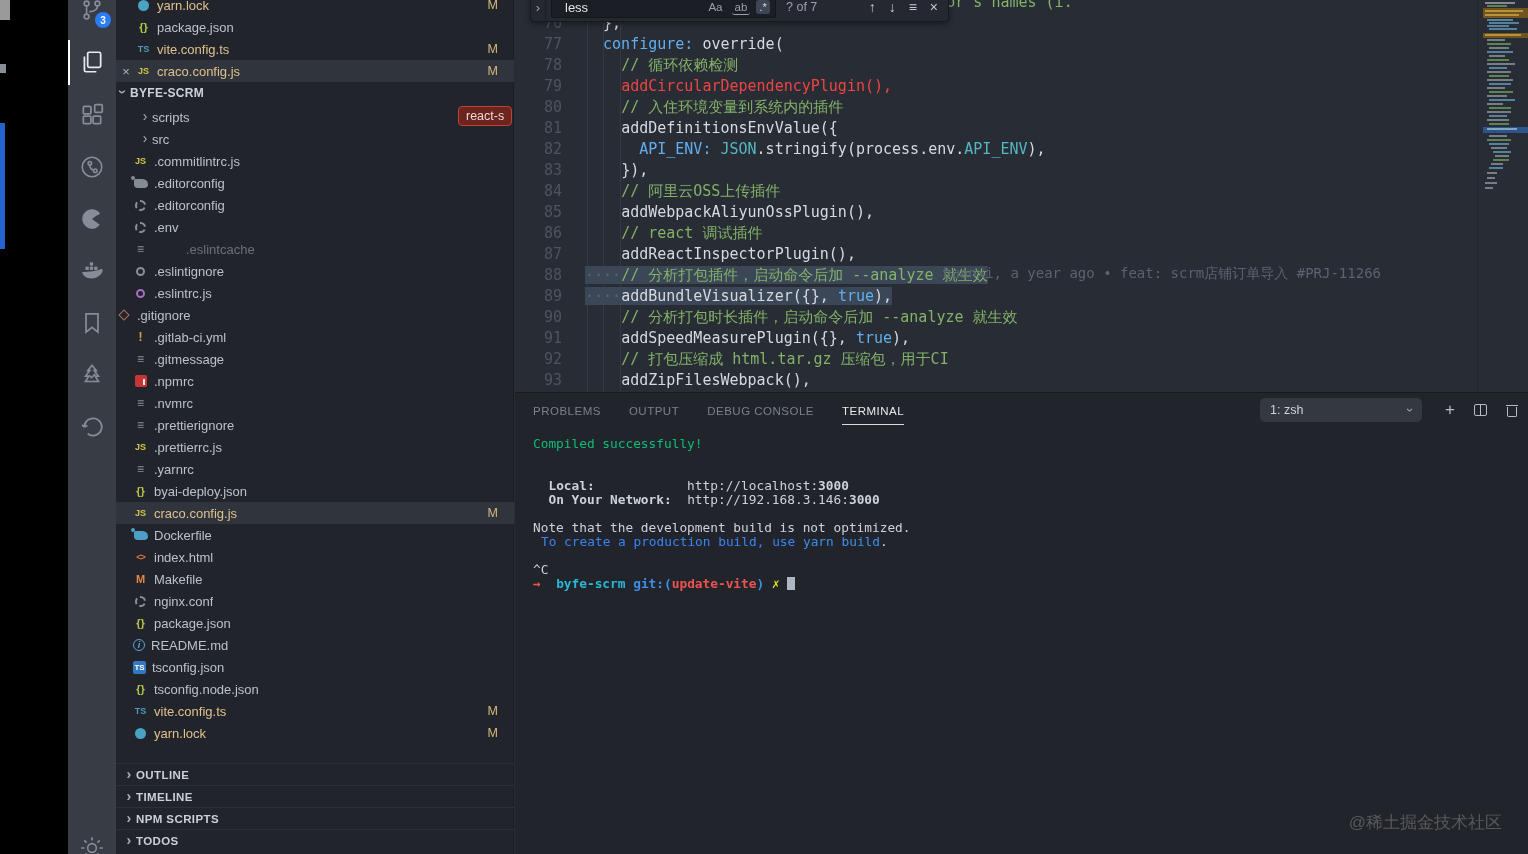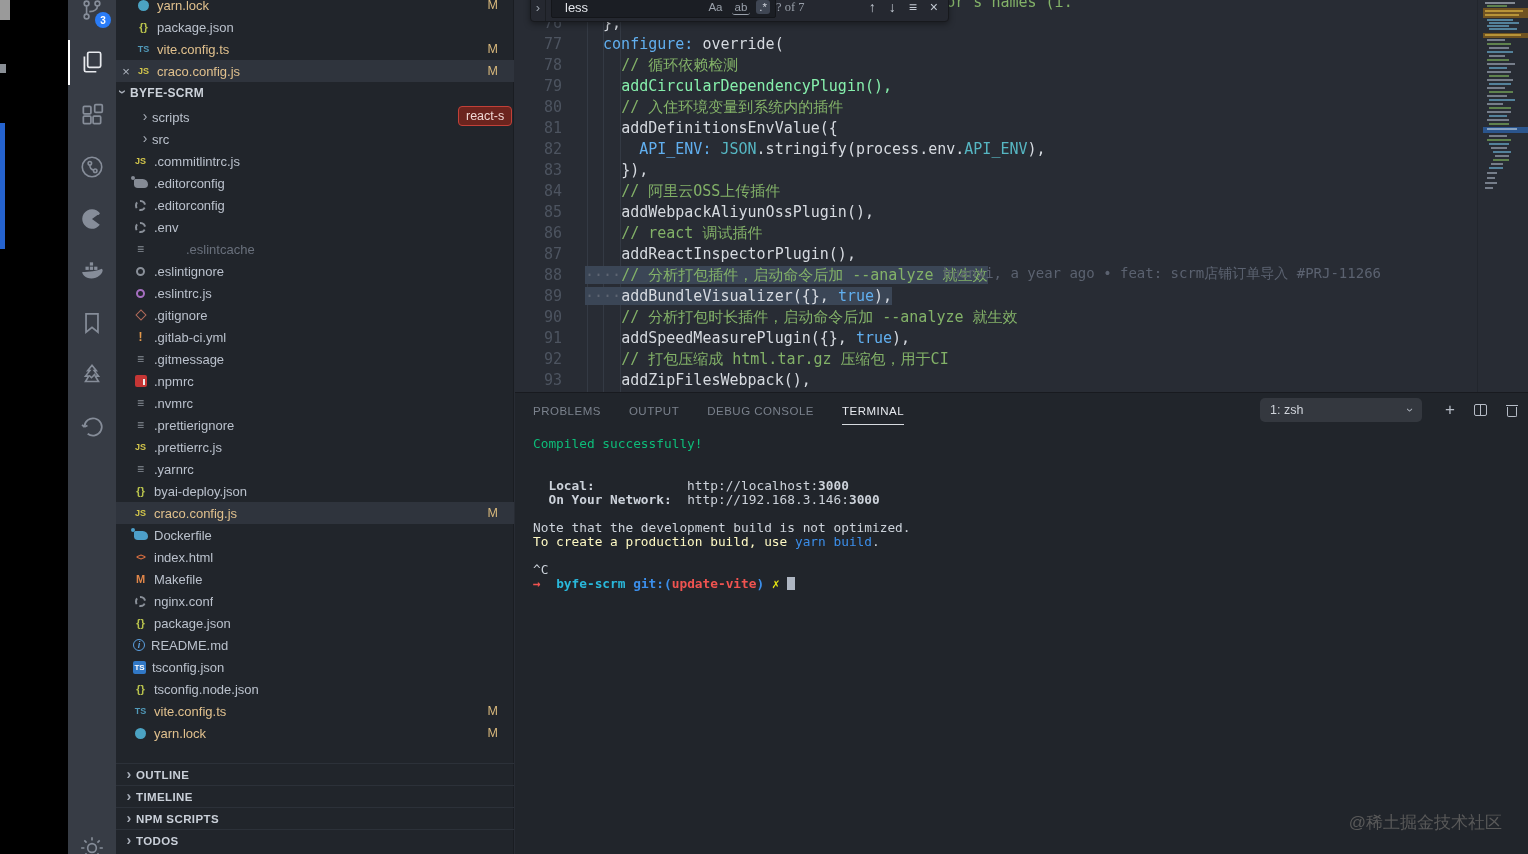--- a/index.html
+++ b/index.html
@@ -67,21 +67,21 @@
   .blame{position:absolute;left:428px;color:#5b6270;font:14px "DejaVu Sans Mono",monospace;}
 
   
   #find-widget{left:530px;top:-8px;width:419px;height:30px;background:#252830;border:1px solid #17191d;border-radius:0 0 4px 4px;box-shadow:0 2px 6px rgba(0,0,0,.4);display:flex;align-items:center;z-index:40;}
   #find-grip{width:15px;height:100%;border-right:1px solid #1b1e23;display:flex;align-items:center;justify-content:center;color:#9aa1ab;font-size:13px;}
   #find-input{margin-left:5px;width:225px;height:22px;background:#1b1e24;border:1px solid #14161a;border-radius:2px;display:flex;align-items:center;color:#e3e6eb;font-size:13px;padding-left:13px;}
   #find-input .toggles{margin-left:auto;display:flex;align-items:center;gap:6px;padding-right:5px;color:#9aa1ab;font-size:11.5px;}
   .tog{padding:1px 3px;border-radius:3px;}
   .tog.on{background:#3f4653;color:#cfd4dc;}
   .tog-word{border-bottom:1px solid #9aa1ab;}
-  #find-results{color:#9aa1ab;font-size:12.5px;margin-left:0;white-space:nowrap;font-family:Liberation Serif, serif;}
+  #find-results{color:#9aa1ab;font-size:12.5px;margin-left:10px;white-space:nowrap;}
   #find-actions{margin-left:auto;display:flex;align-items:center;gap:13px;padding-right:10px;color:#c3c9d2;font-size:14px;}
 
   
   #minimap{left:1483px;top:0;width:45px;height:392px;}
   #minimap-sep{left:1477px;top:0;width:1px;height:392px;background:#22262d;}
   .mmband,.mmline{position:absolute;}
 
   
   #panel{left:515px;top:392px;width:1013px;height:462px;background:#21252b;border-top:1px solid #181a1f;}
   #panel-tabs{position:absolute;left:18px;top:0;height:34px;display:flex;gap:28px;align-items:center;}
@@ -258,21 +258,21 @@
             <span class="ic-ring"></span>
           </span>
           <span class="lbl">.eslintignore</span>
         </div>
         <div class="row" style="top: 282px; padding-left: 17px;">
           <span class="ficon">
             <span class="ic-ring purple"></span>
           </span>
           <span class="lbl">.eslintrc.js</span>
         </div>
-        <div class="row" style="top: 304px; padding-left: 17px; text-align: right;">
+        <div class="row" style="top: 304px;  text-align: right;">
           <span class="ficon">
             <span class="ic-git"></span>
           </span>
           <span class="lbl">.gitignore</span>
         </div>
         <div class="row" style="top: 326px; padding-left: 17px;">
           <span class="ficon ic-gitlab">!</span>
           <span class="lbl">.gitlab-ci.yml</span>
         </div>
         <div class="row" style="top: 348px; padding-left: 17px;">
@@ -382,21 +382,21 @@
 
   <div id="editor" class="abs">
     <div class="iguide" style="left:72px;"></div>
     <div class="iguide" style="left:88px;"></div>
     <div class="iguide" style="left:105px;"></div>
     <div id="code-lines">
         <div class="cl" style="top: -8px;"><span class="gut">75</span><span class="code"><span><span>      </span><span style="color: rgb(214, 218, 224);">[] </span><span style="color: rgb(131, 178, 104);">/* An array of plugin constructor's names (i.</span></span></span></div>
         <div class="cl" style="top: 13px;"><span class="gut">76</span><span class="code"><span><span>  </span><span style="color: rgb(214, 218, 224);">},</span></span></span></div>
         <div class="cl" style="top: 34px;"><span class="gut">77</span><span class="code"><span><span>  </span><span style="color: rgb(97, 175, 239);">configure:</span><span style="color: rgb(214, 218, 224);"> override(</span></span></span></div>
         <div class="cl" style="top: 55px;"><span class="gut">78</span><span class="code"><span><span>    </span><span style="color: rgb(131, 178, 104);">// 循环依赖检测</span></span></span></div>
-        <div class="cl" style="top: 76px;"><span class="gut">79</span><span class="code"><span><span>    </span><span style="color: #86efac;">addCircularDependencyPlugin(),</span></span></span></div>
+        <div class="cl" style="top: 76px;"><span class="gut">79</span><span class="code"><span><span>    </span><span style="color: #ef4444;">addCircularDependencyPlugin(),</span></span></span></div>
         <div class="cl" style="top: 97px;"><span class="gut">80</span><span class="code"><span><span>    </span><span style="color: rgb(131, 178, 104);">// 入住环境变量到系统内的插件</span></span></span></div>
         <div class="cl" style="top: 118px;"><span class="gut">81</span><span class="code"><span><span>    </span><span style="color: rgb(214, 218, 224);">addDefinitionsEnvValue({</span></span></span></div>
         <div class="cl" style="top: 139px;"><span class="gut">82</span><span class="code"><span><span>      </span><span style="color: rgb(97, 175, 239);">API_ENV:</span><span style="color: rgb(214, 218, 224);"> </span><span style="color: rgb(86, 182, 194);">JSON</span><span style="color: rgb(214, 218, 224);">.stringify(process.env.</span><span style="color: rgb(86, 182, 194);">API_ENV</span><span style="color: rgb(214, 218, 224);">),</span></span></span></div>
         <div class="cl" style="top: 160px;"><span class="gut">83</span><span class="code"><span><span>    </span><span style="color: rgb(214, 218, 224);">}),</span></span></span></div>
         <div class="cl" style="top: 181px;"><span class="gut">84</span><span class="code"><span><span>    </span><span style="color: rgb(131, 178, 104);">// 阿里云OSS上传插件</span></span></span></div>
         <div class="cl" style="top: 202px;"><span class="gut">85</span><span class="code"><span><span>    </span><span style="color: rgb(214, 218, 224);">addWebpackAliyunOssPlugin(),</span></span></span></div>
         <div class="cl" style="top: 223px;"><span class="gut">86</span><span class="code"><span><span>    </span><span style="color: rgb(131, 178, 104);">// react 调试插件</span></span></span></div>
         <div class="cl" style="top: 244px;"><span class="gut">87</span><span class="code"><span><span>    </span><span style="color: rgb(214, 218, 224);">addReactInspectorPlugin(),</span></span></span></div>
         <div class="cl" style="top: 265px;"><span class="gut">88</span><span class="code"><span class="selbg"><span class="wsdots">····</span><span style="color: rgb(131, 178, 104);">// 分析打包插件，启动命令后加 --analyze 就生效</span></span></span><span class="blame">huanxi, a year ago • feat: scrm店铺订单导入 #PRJ-11266</span></div>
         <div class="cl" style="top: 286px;"><span class="gut">89</span><span class="code"><span class="selbg"><span class="wsdots">····</span><span style="color: rgb(214, 218, 224);">addBundleVisualizer({}, </span><span style="color: rgb(97, 175, 239);">true</span><span style="color: rgb(214, 218, 224);">),</span></span></span></div>
@@ -500,21 +500,21 @@
         </span>
       </div>
     <div id="terminal">
         <div class="tl"><span style="color: rgb(13, 188, 121);">Compiled successfully!</span></div>
         <div class="tl">&nbsp;</div>
         <div class="tl">&nbsp;</div>
         <div class="tl"><span style="color: rgb(204, 210, 218);">  </span><span style="color: rgb(204, 210, 218); font-weight: bold;">Local:</span><span style="color: rgb(204, 210, 218);">            </span><span style="color: rgb(204, 210, 218);">http://localhost:</span><span style="color: rgb(204, 210, 218); font-weight: bold;">3000</span></div>
         <div class="tl"><span style="color: rgb(204, 210, 218);">  </span><span style="color: rgb(204, 210, 218); font-weight: bold;">On Your Network:</span><span style="color: rgb(204, 210, 218);">  </span><span style="color: rgb(204, 210, 218);">http://192.168.3.146:</span><span style="color: rgb(204, 210, 218); font-weight: bold;">3000</span></div>
         <div class="tl">&nbsp;</div>
         <div class="tl"><span style="color: rgb(204, 210, 218);">Note that the development build is not optimized.</span></div>
-        <div class="tl"><span style="color: #fef9c3;">To create a production build, use </span><span style="color: rgb(59, 142, 234);">yarn build</span><span style="color: rgb(204, 210, 218);">.</span></div>
+        <div class="tl"><span style="color: #3b82f6; margin-left: 8px;">To create a production build, use </span><span style="color: rgb(59, 142, 234);">yarn build</span><span style="color: rgb(204, 210, 218);">.</span></div>
         <div class="tl">&nbsp;</div>
         <div class="tl"><span style="color: rgb(204, 210, 218);">^C</span></div>
         <div class="tl"><span style="color: rgb(239, 83, 80); font-weight: bold;">→</span><span style="color: rgb(204, 210, 218);">  </span><span style="color: rgb(41, 184, 219); font-weight: bold;">byfe-scrm</span><span style="color: rgb(204, 210, 218);"> </span><span style="color: rgb(59, 142, 234); font-weight: bold;">git:(</span><span style="color: rgb(239, 83, 80); font-weight: bold;">update-vite</span><span style="color: rgb(59, 142, 234); font-weight: bold;">)</span><span style="color: rgb(204, 210, 218);"> </span><span style="color: rgb(229, 229, 16);">✗</span><span style="color: rgb(204, 210, 218);"> </span><span class="cursor"></span></div>
       </div>
   </div>
 
   <div id="watermark" class="abs">@稀土掘金技术社区</div>
 </div>
 
 </body></html>

